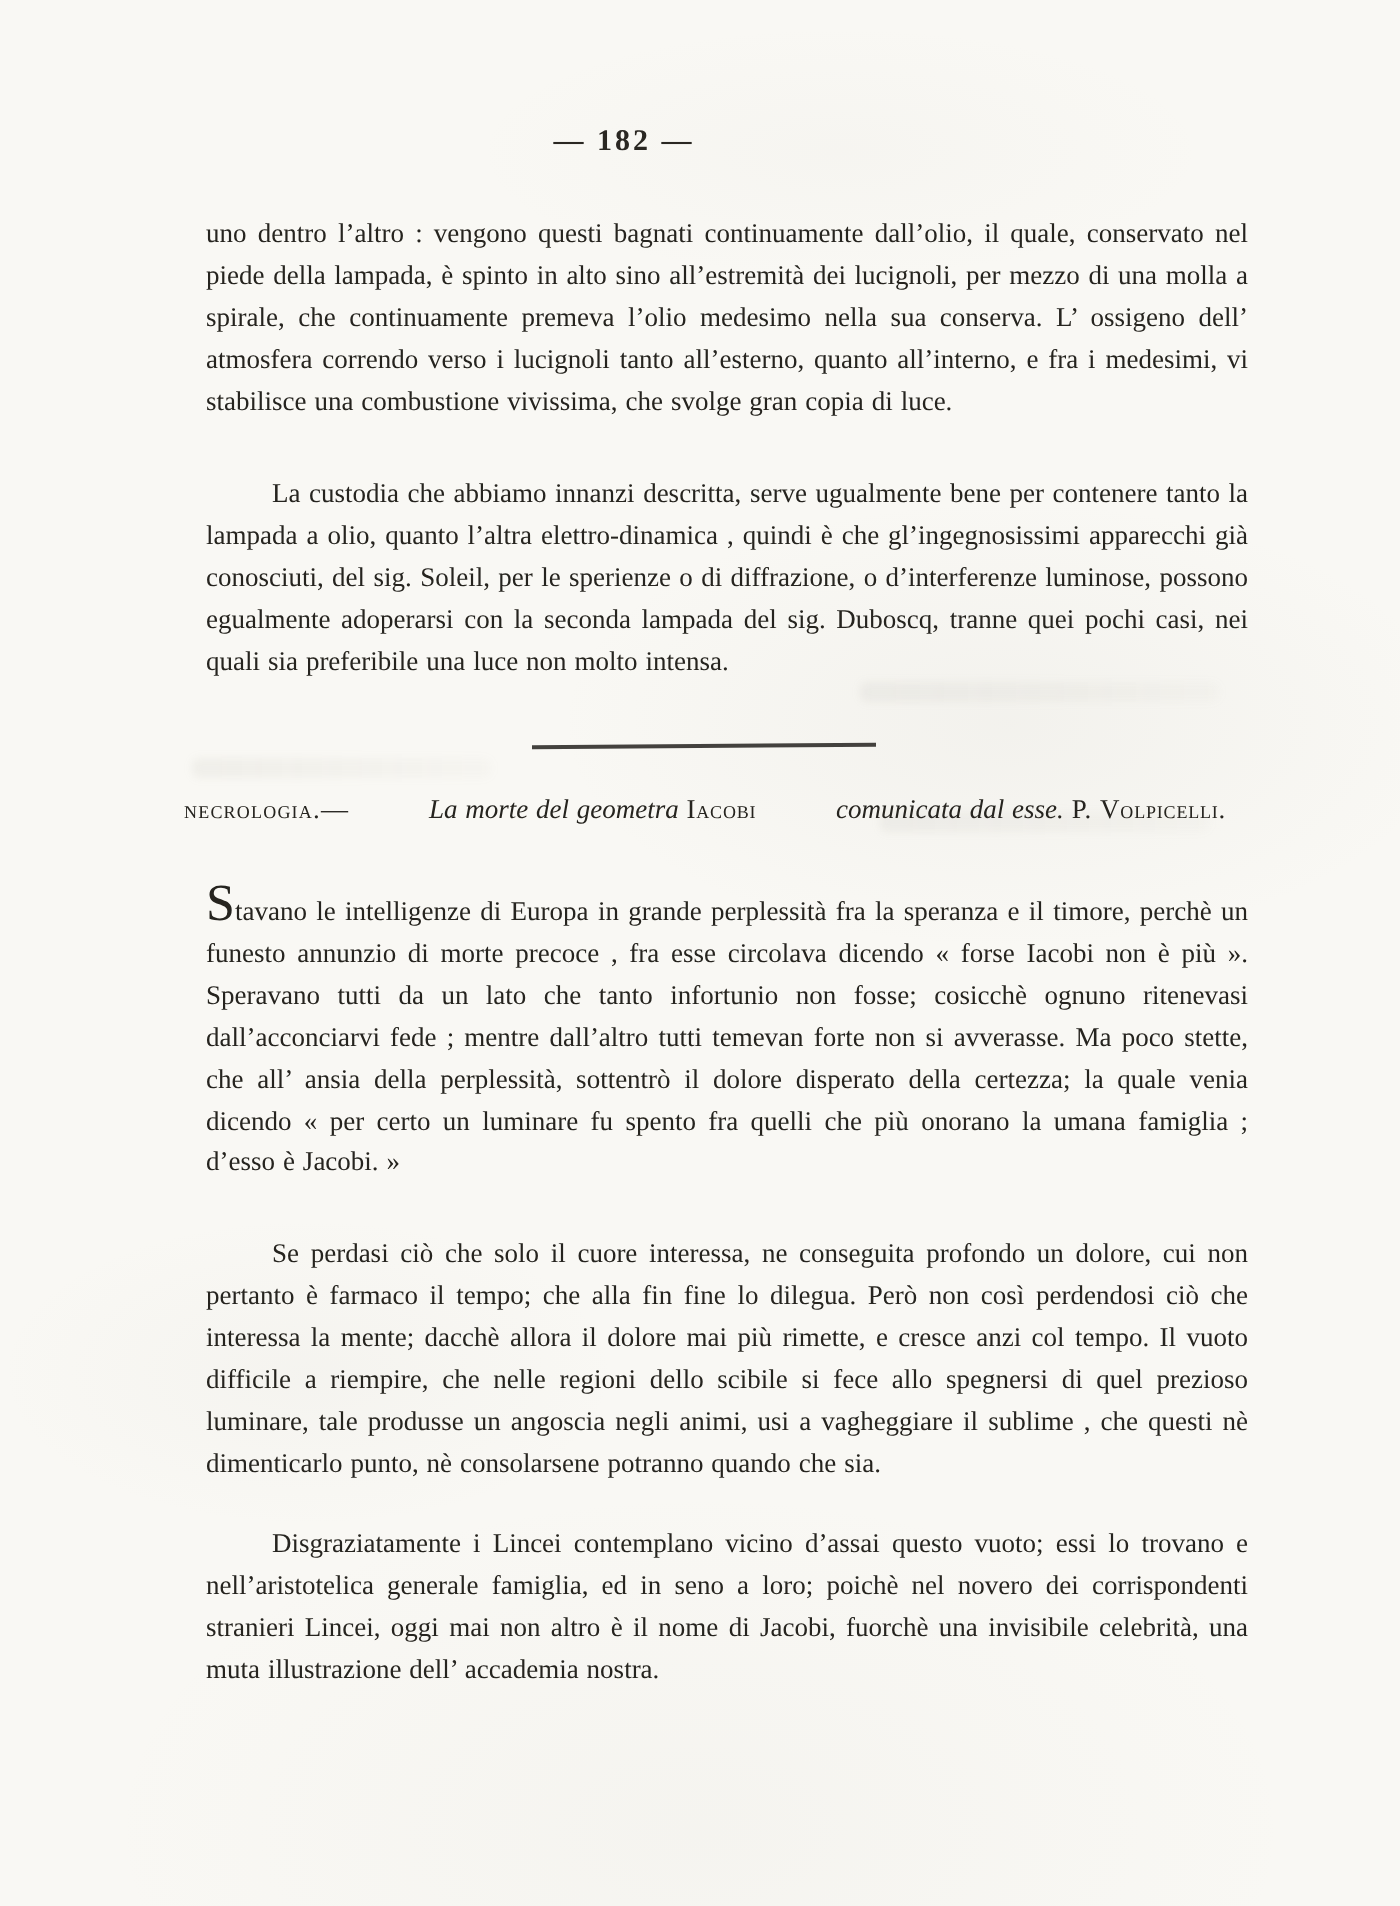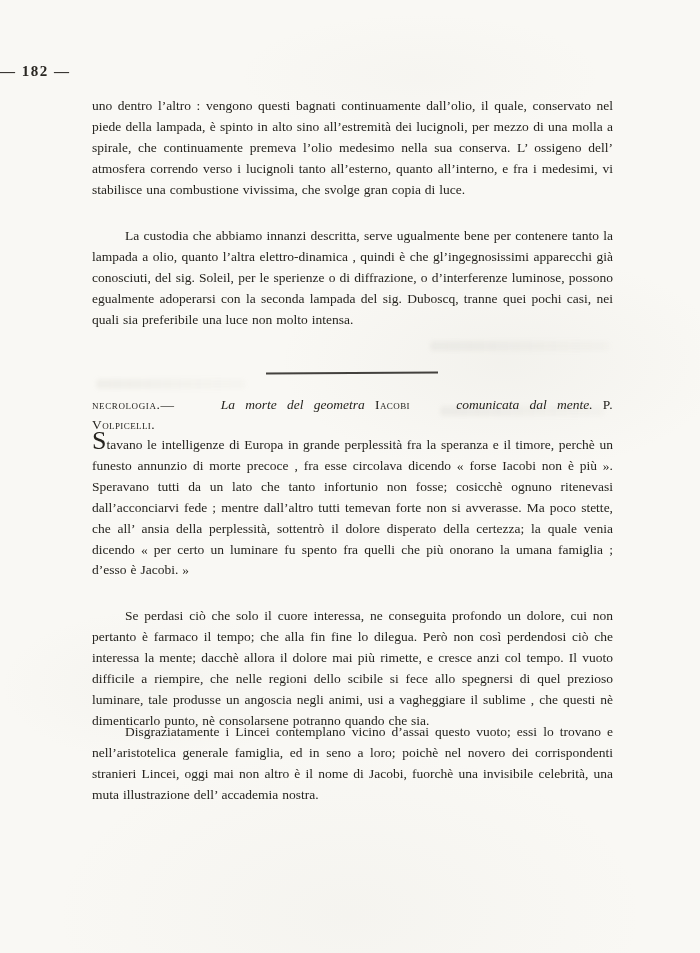--- a/index.html
+++ b/index.html
@@ -15,26 +15,28 @@
     color: #26241f;
     background-color: #f9f8f4;
     background-image:
       radial-gradient(ellipse 320px 160px at 72% 38%, rgba(188,186,176,0.10), transparent 70%),
       radial-gradient(ellipse 220px 110px at 22% 72%, rgba(188,186,176,0.07), transparent 70%),
       radial-gradient(ellipse 420px 240px at 50% 96%, rgba(198,196,186,0.08), transparent 70%),
       radial-gradient(ellipse 260px 90px at 60% 8%, rgba(198,196,186,0.06), transparent 70%);
   }
   .page-number {
     position: absolute; top: 63px; left: 0; width: 556px;
+    text-align: center;
     font-size: 15px; font-weight: 700; letter-spacing: 1.5px;
     color: #2a2722;
+    padding-left: 34px;
   }
   .para {
     position: absolute; left: 92px; width: 521px;
-    margin: 0;
+    margin: 11px;
     font-size: 13.5px; line-height: 20.9px;
     text-align: justify;
     word-spacing: 0.6px;
     color: #26241f;
   }
   .indent { text-indent: 33px; }
   .divider {
     position: absolute; top: 372px; left: 266px;
     width: 172px; height: 2px;
     background: rgba(42,40,36,0.88);
@@ -76,23 +78,23 @@
   <div class="ghost" style="left: 430px; top: 341px; width: 180px; height: 10px;"></div>
   <div class="ghost" style="left: 96px; top: 379px; width: 150px; height: 10px;"></div>
   <div class="ghost" style="left: 440px; top: 406px; width: 165px; height: 10px;"></div>
 
   <div class="divider"></div>
 
   <div class="nec-heading">
     <span class="sc-all">Necrologia.—</span>
     <span class="it">La morte del geometra</span>
     <span class="sc">Iacobi</span>
-    <span class="it">comunicata dal mente.</span>
+    <span class="it">comunicata dal esse.</span>
     <span class="sc">P. Volpicelli.</span>
   </div>
 
   <p class="para" style="top: 431px;"><span class="initial">S</span><span>tavano le intelligenze di Europa in grande perplessità fra la speranza e il timore, perchè un funesto annunzio di morte precoce , fra esse circolava dicendo « forse Iacobi non è più ». Speravano tutti da un lato che tanto infortunio non fosse; cosicchè ognuno ritenevasi dall’acconciarvi fede ; mentre dall’altro tutti temevan forte non si avverasse. Ma poco stette, che all’ ansia della perplessità, sottentrò il dolore disperato della certezza; la quale venia dicendo « per certo un luminare fu spento fra quelli che più onorano la umana famiglia ; d’esso è Jacobi. »</span></p>
 
   <p class="para indent" style="top: 606px;">Se perdasi ciò che solo il cuore interessa, ne conseguita profondo un dolore, cui non pertanto è farmaco il tempo; che alla fin fine lo dilegua. Però non così perdendosi ciò che interessa la mente; dacchè allora il dolore mai più rimette, e cresce anzi col tempo. Il vuoto difficile a riempire, che nelle regioni dello scibile si fece allo spegnersi di quel prezioso luminare, tale produsse un angoscia negli animi, usi a vagheggiare il sublime , che questi nè dimenticarlo punto, nè consolarsene potranno quando che sia.</p>
 
-  <p class="para indent" style="top: 722px;">Disgraziatamente i Lincei contemplano vicino d’assai questo vuoto; essi lo trovano e nell’aristotelica generale famiglia, ed in seno a loro; poichè nel novero dei corrispondenti stranieri Lincei, oggi mai non altro è il nome di Jacobi, fuorchè una invisibile celebrità, una muta illustrazione dell’ accademia nostra.</p>
+  <p class="para indent" style="top: 751px;">Disgraziatamente i Lincei contemplano vicino d’assai questo vuoto; essi lo trovano e nell’aristotelica generale famiglia, ed in seno a loro; poichè nel novero dei corrispondenti stranieri Lincei, oggi mai non altro è il nome di Jacobi, fuorchè una invisibile celebrità, una muta illustrazione dell’ accademia nostra.</p>
 
 </div>
 
 </body></html>

